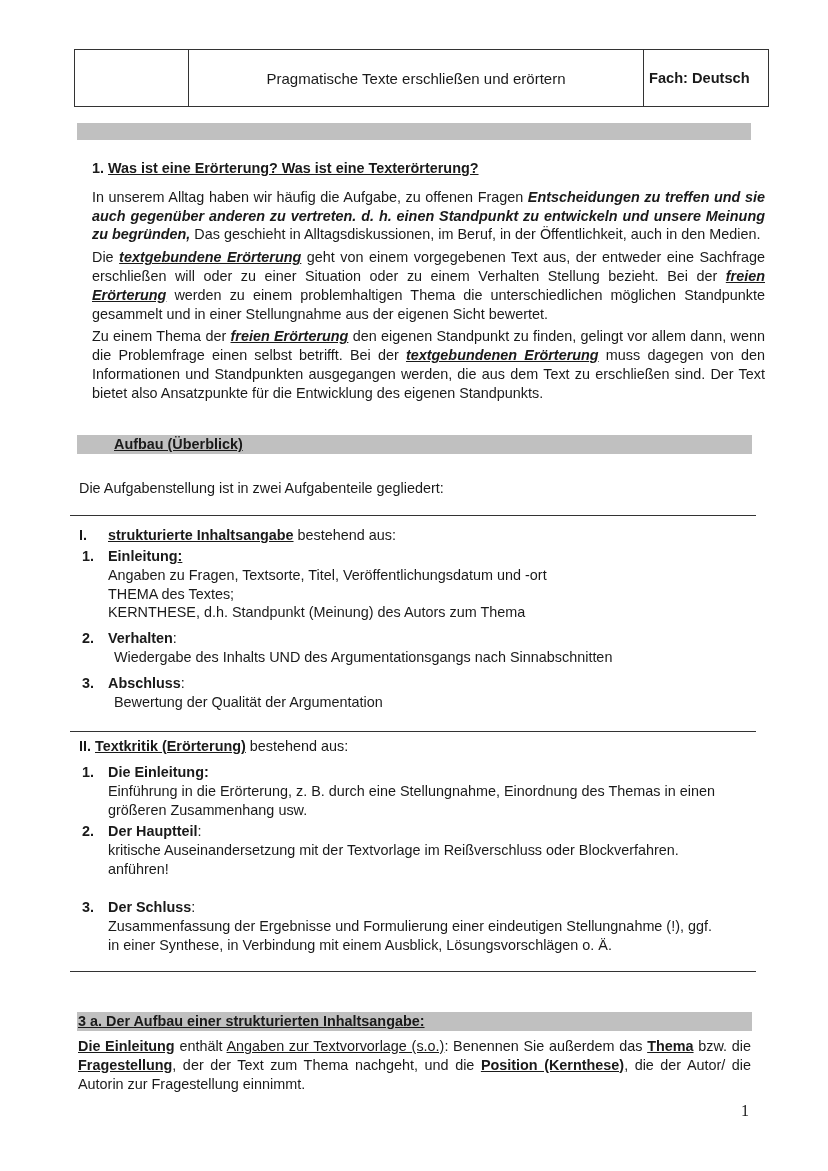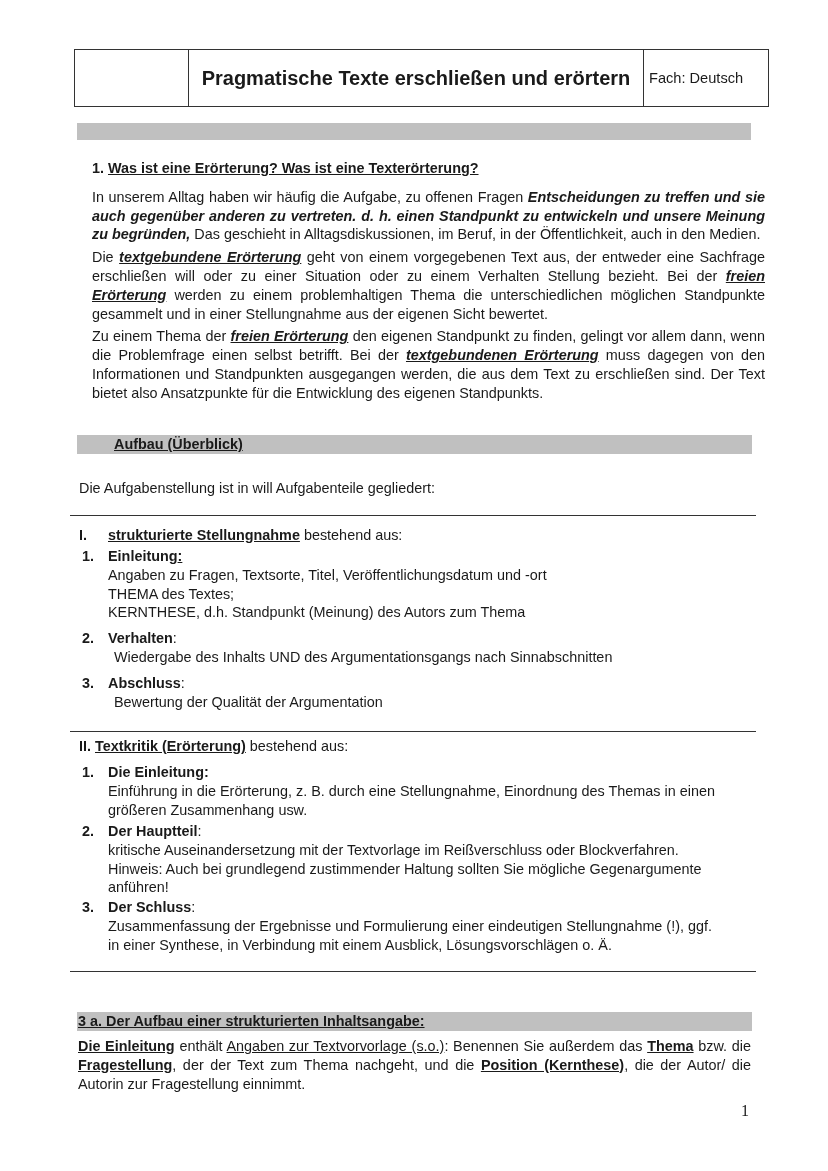--- a/index.html
+++ b/index.html
@@ -5,22 +5,22 @@
   html, body { margin: 0; padding: 0; background: #ffffff; }
   body {
     width: 828px; height: 1171px; position: relative; overflow: hidden;
     font-family: "Liberation Sans", sans-serif; color: #1a1a1a;
     font-size: 14.4px;
   }
   .abs { position: absolute; }
   
   .hdr { left: 74px; top: 49px; width: 695px; height: 58px; border: 1.3px solid #333; box-sizing: border-box; display: flex; }
   .hdr .c1 { width: 113px; border-right: 1.3px solid #333; }
-  .hdr .c2 { width: 454px; border-right: 1.3px solid #333; display: flex; align-items: center; justify-content: center; font-weight: bold; font-size: 20px; }
-  .hdr .c3 { flex: 1; display: flex; align-items: center; padding-left: 5px; font-size: 14.6px; }
+  .hdr .c2 { width: 454px; border-right: 1.3px solid #333; display: flex; align-items: center; justify-content: center; font-weight: normal; font-size: 15px; }
+  .hdr .c3 { flex: 1; display: flex; align-items: center; padding-left: 5px; font-size: 14.6px; font-weight: bold; }
   .graybar { background: #c0c0c0; }
   .hline { background: #333; height: 1.3px; }
   p, .t { margin: 0; line-height: 18.8px; }
   .just { text-align: justify; text-align-last: left; }
   .bi { font-weight: bold; font-style: italic; }
   .u { text-decoration: underline; }
   .b { font-weight: bold; }
   .heading { font-weight: bold; }
   .pagenum { font-family: "Liberation Serif", serif; font-size: 16px; }
 </style>
@@ -41,29 +41,29 @@
     <span class="u">Was ist eine Erörterung? Was ist eine Texterörterung?</span>
   </p>
   <p class="just" style="margin-top:10px;"><span>In unserem Alltag haben wir häufig die Aufgabe, zu offenen Fragen </span><span class="bi">Entscheidungen zu treffen und sie auch gegenüber anderen zu vertreten. d. h. einen Standpunkt zu entwickeln und unsere Meinung zu begründen,</span><span> Das geschieht in Alltagsdiskussionen, im Beruf, in der Öffentlichkeit, auch in den Medien.</span></p>
   <p class="just" style="margin-top:4px;"><span>Die </span><span class="bi u">textgebundene Erörterung</span><span> geht von einem vorgegebenen Text aus, der entweder eine Sachfrage erschließen will oder zu einer Situation oder zu einem Verhalten Stellung bezieht. Bei der </span><span class="bi u">freien Erörterung</span><span> werden zu einem problemhaltigen Thema die unterschiedlichen möglichen Standpunkte gesammelt und in einer Stellungnahme aus der eigenen Sicht bewertet.</span></p>
   <p class="just" style="margin-top:4px;"><span>Zu einem Thema der </span><span class="bi u">freien Erörterung</span><span> den eigenen Standpunkt zu finden, gelingt vor allem dann, wenn die Problemfrage einen selbst betrifft. Bei der </span><span class="bi u">textgebundenen Erörterung</span><span> muss dagegen von den Informationen und Standpunkten ausgegangen werden, die aus dem Text zu erschließen sind. Der Text bietet also Ansatzpunkte für die Entwicklung des eigenen Standpunkts.</span></p>
 </div>
 
 <div class="abs graybar" style="left:77px; top:435px; width:675px; height:19px;"></div>
 <div class="abs heading u" style="left:78px; top:435px; line-height:19px;padding-left:36px;">Aufbau (Überblick)</div>
 
-<div class="abs t" style="left:79px; top:479px;">Die Aufgabenstellung ist in will Aufgabenteile gegliedert:</div>
+<div class="abs t" style="left:79px; top:479px;">Die Aufgabenstellung ist in zwei Aufgabenteile gegliedert:</div>
 
 <div class="abs hline" style="left:70px; top:515px; width:686px;"></div>
 
 <div class="abs t" style="left:79px; top:526px;">
   <span class="b">I.</span>
 </div>
 <div class="abs t" style="left:108px; top:526px;">
-  <span class="b u">strukturierte Stellungnahme</span><span> bestehend aus:</span>
+  <span class="b u">strukturierte Inhaltsangabe</span><span> bestehend aus:</span>
 </div>
 
 <div class="abs" style="left:82px; top:547px; width:670px;">
   <span class="t b" style="position:absolute; left:0; top:0;">1.</span>
   <div style="margin-left:26px;">
     <p class="t"><span class="b">Einleitung</span><span class="b u">:</span></p>
     <p class="t">Angaben zu Fragen, Textsorte, Titel, Veröffentlichungsdatum und -ort</p>
     <p class="t">THEMA des Textes;</p>
     <p class="t">KERNTHESE, d.h. Standpunkt (Meinung) des Autors zum Thema</p>
   </div>
@@ -99,21 +99,20 @@
     <p class="t">Einführung in die Erörterung, z. B. durch eine Stellungnahme, Einordnung des Themas in einen</p>
     <p class="t">größeren Zusammenhang usw.</p>
   </div>
 </div>
 
 <div class="abs" style="left:82px; top:822px; width:675px;">
   <span class="t b" style="position:absolute; left:0; top:0;">2.</span>
   <div style="margin-left:26px;">
     <p class="t"><span class="b">Der Hauptteil</span><span>:</span></p>
     <p class="t">kritische Auseinandersetzung mit der Textvorlage im Reißverschluss oder Blockverfahren.</p>
-    <p class="t">Hinweis: Auch bei grundlegend zustimmender Haltung sollten Sie mögliche Gegenargumente</p>
     <p class="t">anführen!</p>
   </div>
 </div>
 
 <div class="abs" style="left:82px; top:898px; width:675px;">
   <span class="t b" style="position:absolute; left:0; top:0;">3.</span>
   <div style="margin-left:26px;">
     <p class="t"><span class="b">Der Schluss</span><span>:</span></p>
     <p class="t">Zusammenfassung der Ergebnisse und Formulierung einer eindeutigen Stellungnahme (!), ggf.</p>
     <p class="t">in einer Synthese, in Verbindung mit einem Ausblick, Lösungsvorschlägen o. Ä.</p>

